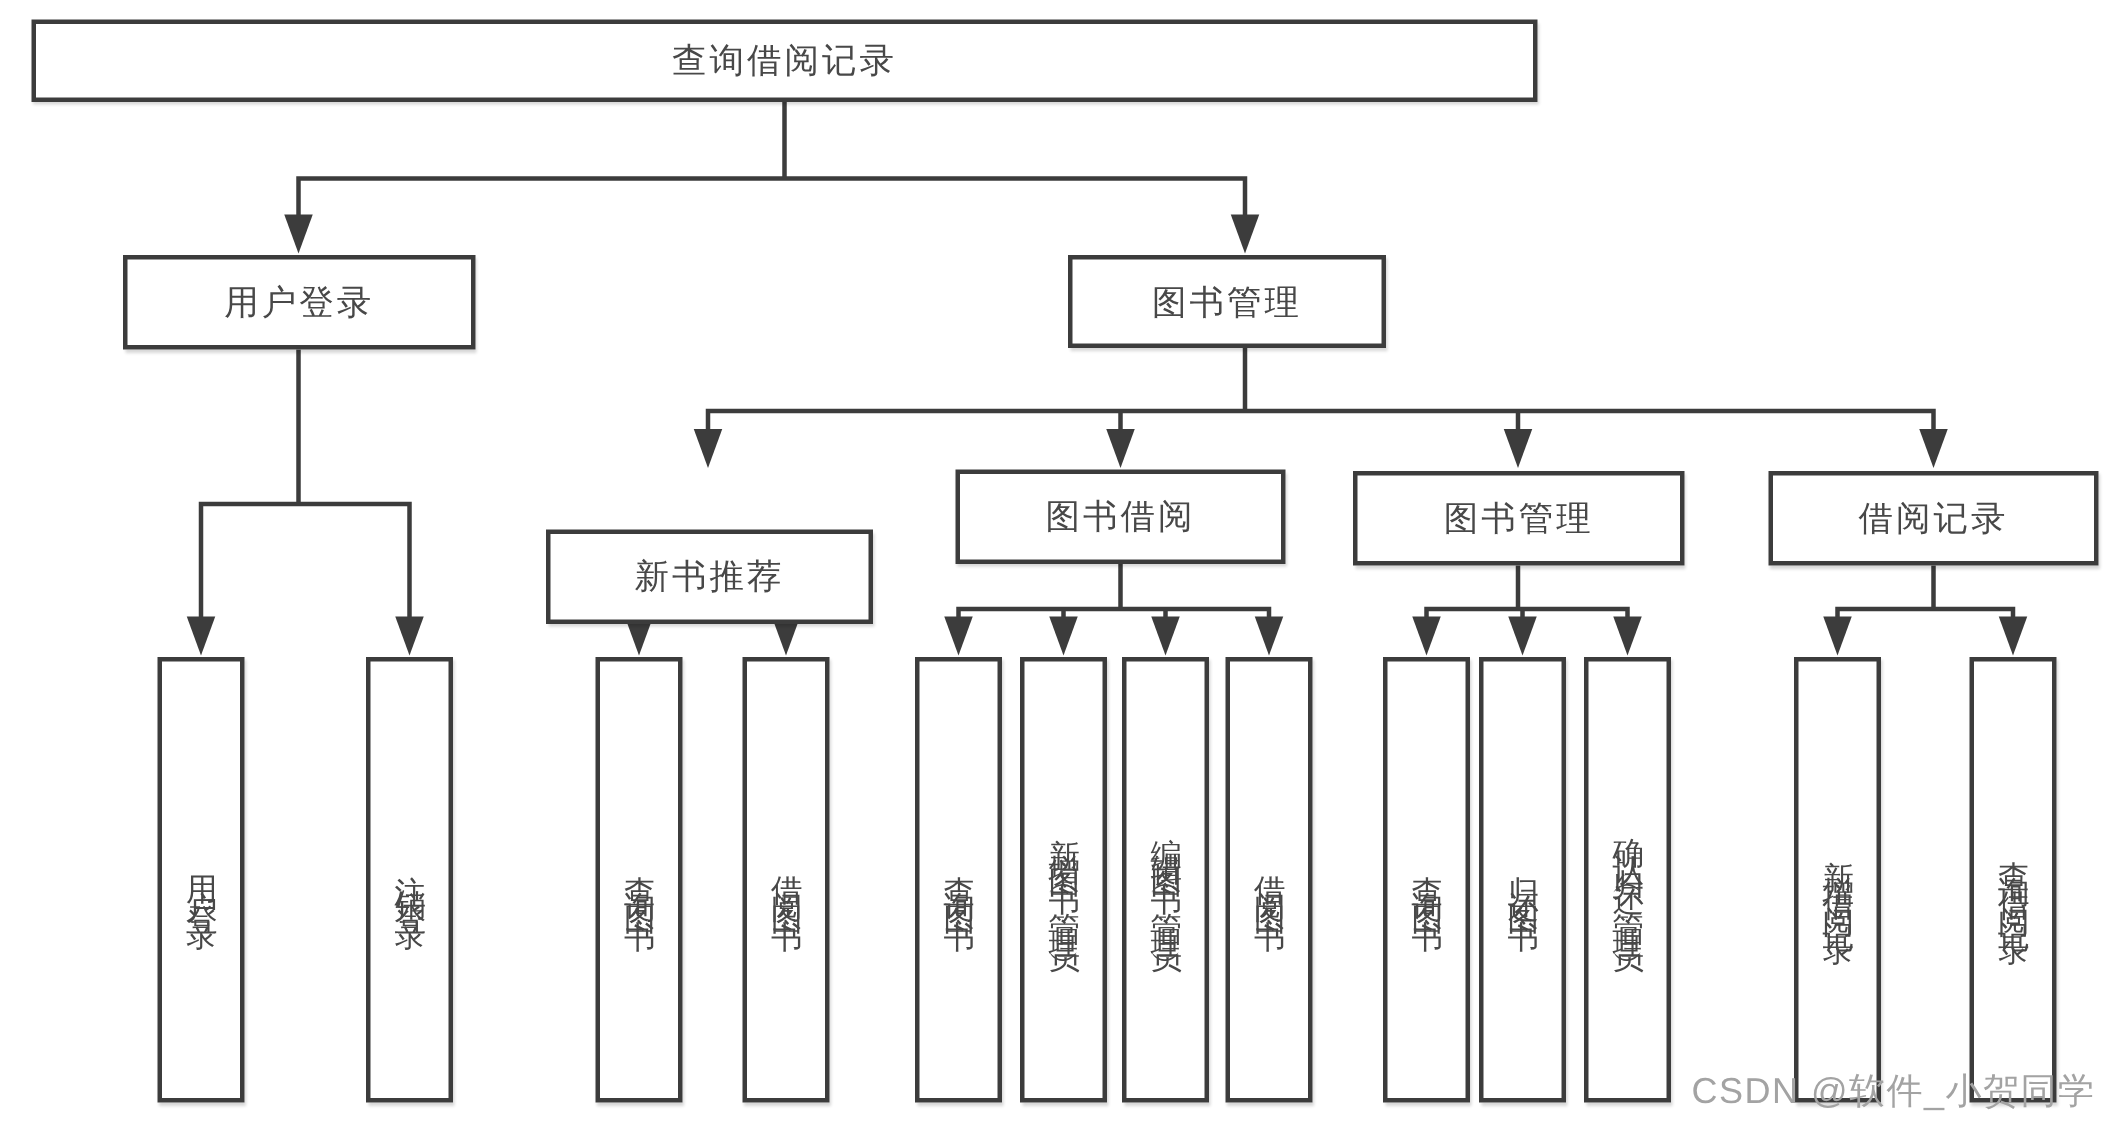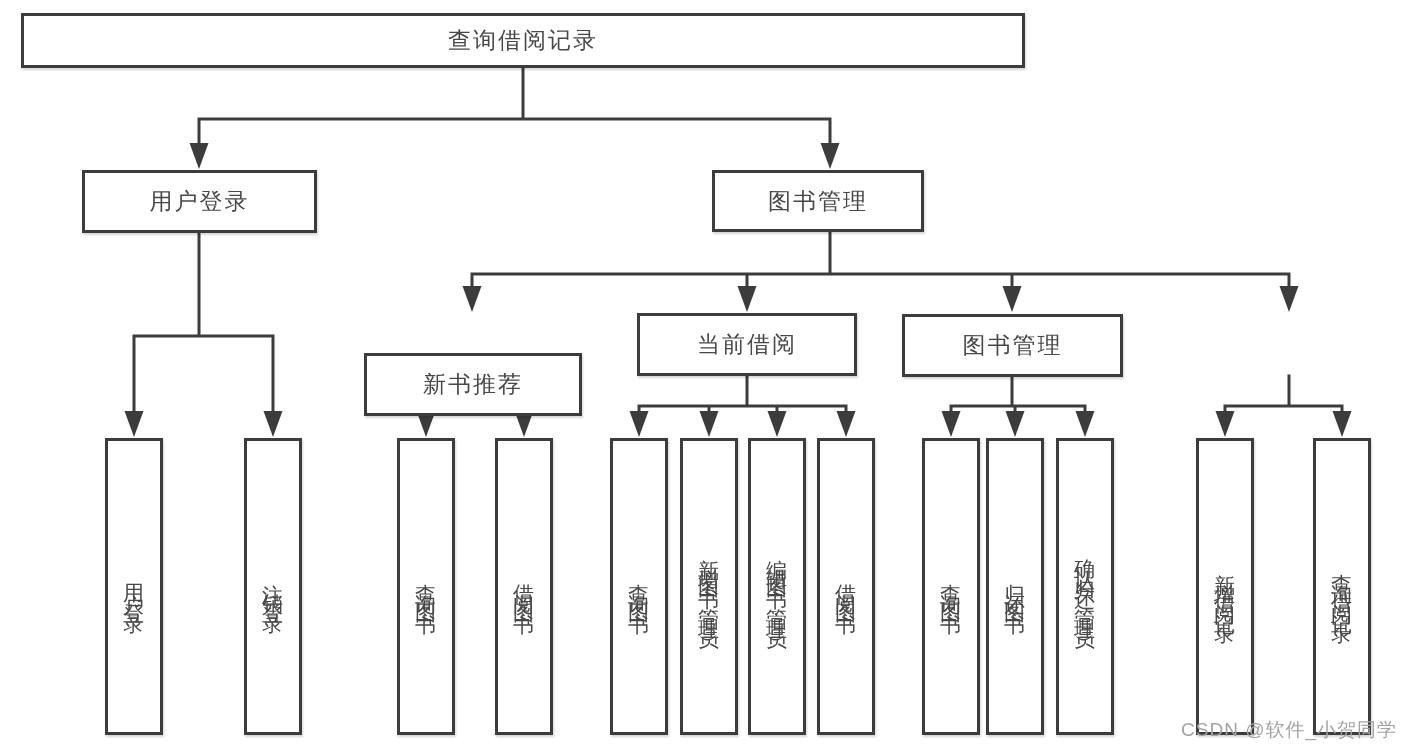--- a/index.html
+++ b/index.html
@@ -39,21 +39,21 @@
     writing-mode: vertical-rl;
     text-orientation: mixed;
     font-size: 21px;
     letter-spacing: 10px;
     line-height: 1;
   }
   .watermark {
     position: absolute;
     right: 8px;
     bottom: 4px;
-    font-size: 19px;
+    font-size: 24px;
     color: #a3a3a3;
     letter-spacing: 1px;
     z-index: 3;
     white-space: nowrap;
   }
 </style>
 </head>
 <body>
 
 <div class="canvas">
@@ -98,22 +98,23 @@
       <polygon points="1332.5,411 1351.5,411 1342,437"></polygon>
     </g>
   </svg>
 
   <div class="node" style="left:21px; top:13px; width:1004px; height:55px;">查询借阅记录</div>
 
   <div class="node" style="left:82px; top:170px; width:235px; height:63px;">用户登录</div>
   <div class="node" style="left:712px; top:170px; width:212px; height:62px;">图书管理</div>
 
   <div class="node" style="left:364px; top:313px; width:218px; height:63px;margin-top:40px;">新书推荐</div>
-  <div class="node" style="left:637px; top:313px; width:220px; height:63px;">当前借阅</div>
+  <div class="node" style="left:637px; top:313px; width:220px; height:63px;">图书借阅</div>
   <div class="node" style="left:902px; top:314px; width:221px; height:63px;">图书管理</div>
+  <div class="node" style="left:1179px; top:314px; width:220px; height:63px;">借阅记录</div>
 
   <div class="node leaf" style="left:105px; top:438px; width:58px; height:297px;">用户登录</div>
   <div class="node leaf" style="left:244px; top:438px; width:58px; height:297px;">注销登录</div>
 
   <div class="node leaf" style="left:397px; top:438px; width:58px; height:297px;">查询图书</div>
   <div class="node leaf" style="left:495px; top:438px; width:58px; height:297px;">借阅图书</div>
 
   <div class="node leaf" style="left:610px; top:438px; width:58px; height:297px;">查询图书</div>
   <div class="node leaf" style="left:680px; top:438px; width:58px; height:297px;">新增图书（管理员）</div>
   <div class="node leaf" style="left:748px; top:438px; width:58px; height:297px;">编辑图书（管理员）</div>

